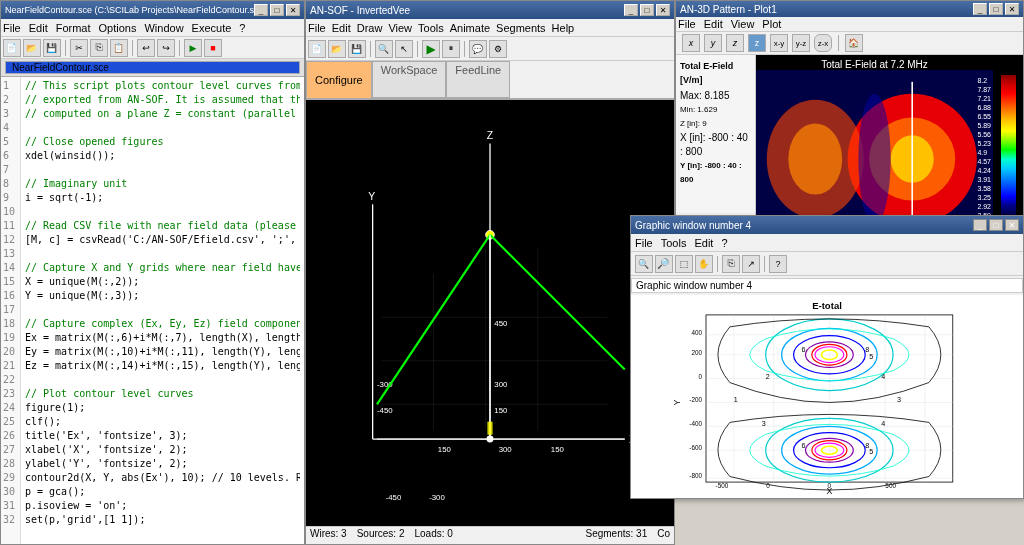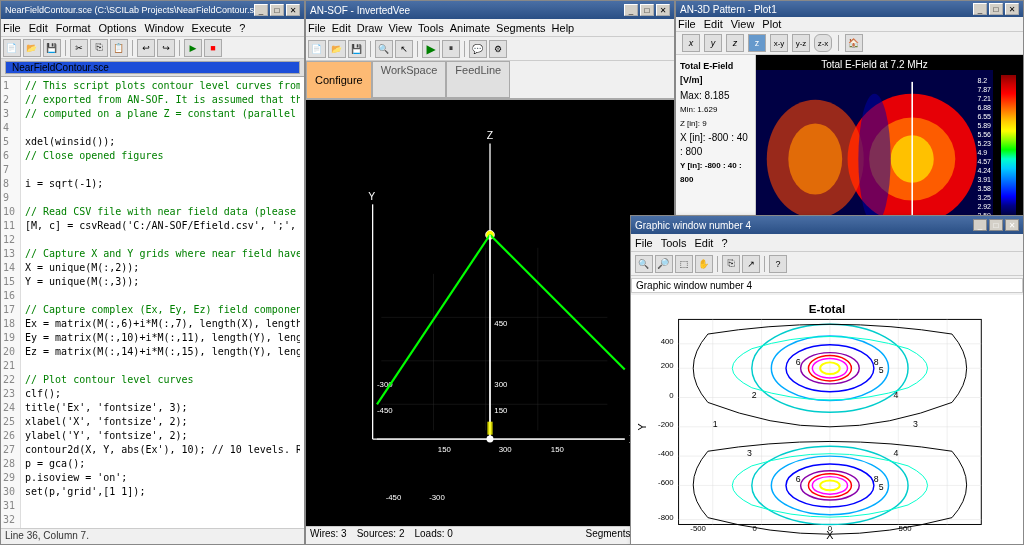--- a/index.html
+++ b/index.html
@@ -36,21 +36,21 @@
     .pattern-window { position: absolute; left: 675px; top: 0; width: 349px; height: 215px; background: #3b82f6; border: 1px solid #888; display: flex; flex-direction: column; z-index: 2; }
     .pattern-titlebar { background: linear-gradient(to bottom, #4a6fa5, #2a4f85); color: white; padding: 2px 4px; font-size: 10px; display: flex; align-items: center; justify-content: space-between; height: 18px; }
     .pattern-menubar { background: #f0f0f0; border-bottom: 1px solid #ccc; padding: 1px 2px; display: flex; gap: 8px; height: 18px; align-items: center; font-size: 11px; }
     .pattern-toolbar { background: #f0f0f0; border-bottom: 1px solid #ccc; padding: 2px; display: flex; gap: 2px; align-items: center; height: 24px; }
     .pattern-content { flex: 1; display: flex; }
     .pattern-info { width: 80px; padding: 4px; font-size: 9px; line-height: 14px; background: #f5f5f5; border-right: 1px solid #ccc; }
     .pattern-plot { flex: 1; background: #000; position: relative; }
     .pattern-colorbar { width: 30px; background: #000; position: relative; display: flex; flex-direction: column; }
 
     
-    .graphic-window { position: absolute; left: 630px; top: 215px; width: 394px; height: 330px; background: #f0f0f0; border: 1px solid #888; display: flex; flex-direction: column; z-index: 3; box-shadow: 2px 2px 5px rgba(0,0,0,0.3); }
+    .graphic-window { position: absolute; left: 630px; top: 215px; width: 394px; height: 284px; background: #f0f0f0; border: 1px solid #888; display: flex; flex-direction: column; z-index: 3; box-shadow: 2px 2px 5px rgba(0,0,0,0.3); }
     .graphic-titlebar { background: linear-gradient(to bottom, #4a6fa5, #2a4f85); color: white; padding: 2px 4px; font-size: 10px; display: flex; align-items: center; justify-content: space-between; height: 18px; }
     .graphic-titlebar-buttons { display: flex; gap: 2px; }
     .win-btn { width: 14px; height: 12px; background: #d4d0c8; border: 1px solid #888; font-size: 8px; text-align: center; line-height: 12px; cursor: pointer; }
     .graphic-menubar { background: #f0f0f0; border-bottom: 1px solid #ccc; padding: 1px 4px; display: flex; gap: 8px; height: 18px; align-items: center; font-size: 11px; }
     .graphic-toolbar { background: #f0f0f0; border-bottom: 1px solid #ccc; padding: 2px 4px; display: flex; gap: 2px; align-items: center; height: 24px; }
     .graphic-label { background: #fff; border: 1px solid #ccc; padding: 1px 4px; font-size: 10px; margin: 2px 0; }
     .graphic-content { flex: 1; background: #fff; position: relative; overflow: hidden; }
 
     
     .tb-icon { width: 18px; height: 18px; background: #e0e0e0; border: 1px solid #aaa; display: inline-flex; align-items: center; justify-content: center; font-size: 9px; cursor: pointer; }
@@ -135,50 +135,51 @@
         <div>29</div>
         <div>30</div>
       <div>31</div>
         <div>32</div>
     </div>
     <div class="code-area">
       <div class="code-line comment">// This script plots contour level curves from near f</div>
       <div class="code-line comment">// exported from AN-SOF. It is assumed that the near fi</div>
       <div class="code-line comment">// computed on a plane Z = constant (parallel to the XY</div>
       <div class="code-line">&nbsp;</div>
+      <div class="code-line comment">// Close opened figures</div>
       <div class="code-line">xdel(winsid());</div>
-      <div class="code-line comment">// Close opened figures</div>
-      <div class="code-line">&nbsp;</div>
+      <div class="code-line">&nbsp;</div>
+      <div class="code-line comment">// Imaginary unit</div>
       <div class="code-line">i = sqrt(-1);</div>
       <div class="code-line">&nbsp;</div>
       <div class="code-line comment">// Read CSV file with near field data (please here b</div>
       <div class="code-line">[M, c] = csvRead('C:/AN-SOF/Efield.csv', ';', [], [],</div>
       <div class="code-line">&nbsp;</div>
       <div class="code-line comment">// Capture X and Y grids where near field have been c</div>
       <div class="code-line">X = unique(M(:,2));</div>
       <div class="code-line">Y = unique(M(:,3));</div>
       <div class="code-line">&nbsp;</div>
       <div class="code-line comment">// Capture complex (Ex, Ey, Ez) field components</div>
       <div class="code-line">Ex = matrix(M(:,6)+i*M(:,7), length(X), length(Y));</div>
       <div class="code-line">Ey = matrix(M(:,10)+i*M(:,11), length(Y), length(X));</div>
       <div class="code-line">Ez = matrix(M(:,14)+i*M(:,15), length(Y), length(X));</div>
       <div class="code-line">&nbsp;</div>
       <div class="code-line comment">// Plot contour level curves</div>
+      <div class="code-line">figure(1);</div>
       <div class="code-line">clf();</div>
       <div class="code-line">title('Ex', 'fontsize', 3);</div>
       <div class="code-line">xlabel('X', 'fontsize', 2);</div>
       <div class="code-line">ylabel('Y', 'fontsize', 2);</div>
       <div class="code-line">contour2d(X, Y, abs(Ex'), 10); // 10 levels. Replace</div>
       <div class="code-line">p = gca();</div>
       <div class="code-line">p.isoview = 'on';</div>
       <div class="code-line">set(p,'grid',[1 1]);</div>
 
     </div>
   </div>
-  <div class="status-bar">Line 36, Column 7.</div>
 </div>
 
 <div class="ansof-window">
   <div class="ansof-titlebar">
     <span style="font-size:10px;">AN-SOF - InvertedVee</span>
     <div class="win-controls">
       <div class="win-ctrl">_</div>
       <div class="win-ctrl">□</div>
       <div class="win-ctrl">✕</div>
     </div>

